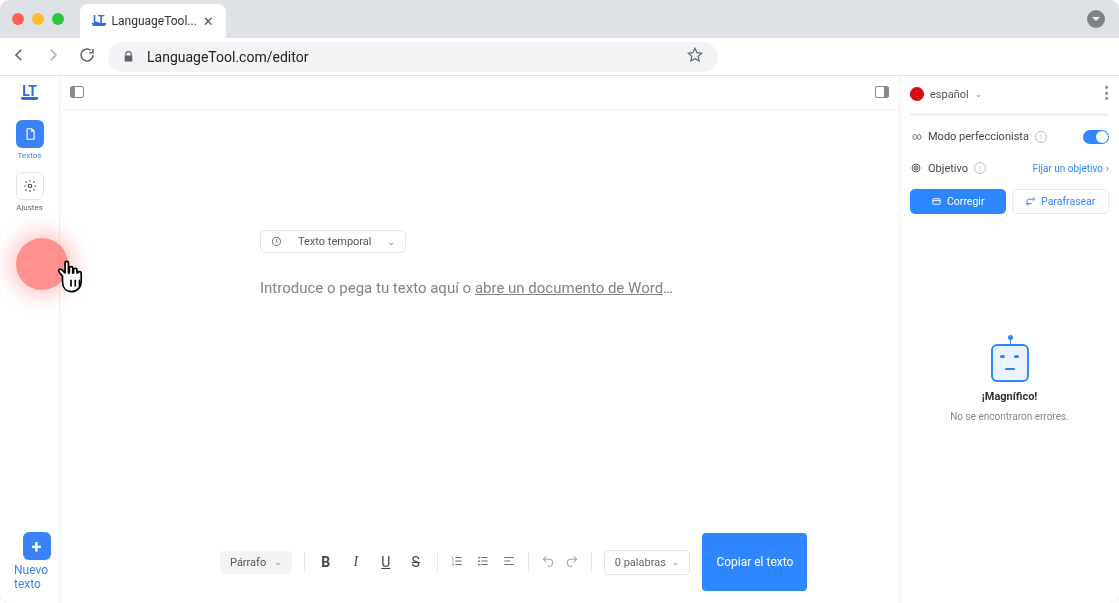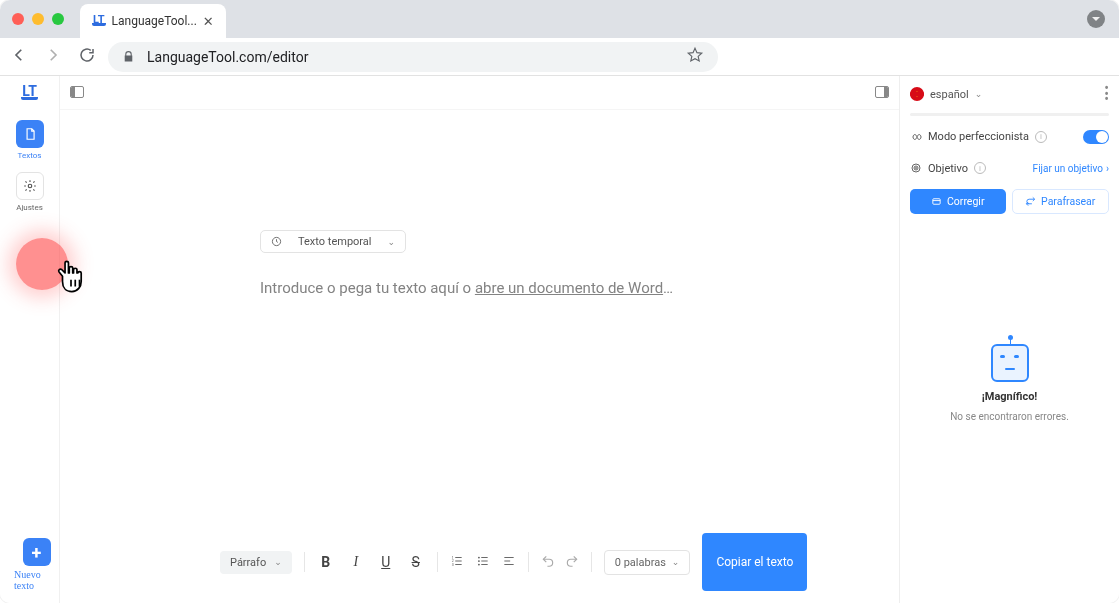--- a/index.html
+++ b/index.html
@@ -49,21 +49,21 @@
 .rail-label.dark { color: #666; }
 
 .highlight-circle { position: absolute; width: 52px; height: 52px; border-radius: 50%; background: rgba(255, 70, 70, 0.6); top: 162px; left: 16px; z-index: 1; pointer-events: none; box-shadow: 0 0 18px 8px rgba(255,70,70,0.25);}
 .rail-item.settings { position: relative; z-index: 2; }
 
 .cursor-img { position: absolute; top: 183px; left: 54px; z-index: 5; pointer-events: none; }
 .cursor-img svg { width: 34px; height: 38px; }
 
 .new-text-fab { position: absolute; bottom: 12px; left: 14px; display: flex; flex-direction: column; align-items: center; gap: 3px;}
 .fab { width: 28px; height: 28px; border-radius: 6px; background: #3b82f6; color: #fff; font-size: 18px; font-weight: bold; display: flex; align-items: center; justify-content: center; }
-.fab-label { font-size: 10px; color: #3b82f6; font-family: Liberation Serif, serif; }
+.fab-label { font-size: 12px; color: #3b82f6; }
 
 
 .main { flex: 1; display: flex; flex-direction: column; background: #fff; position: relative; }
 .main-header { height: 34px; display: flex; align-items: center; padding: 0 10px; border-bottom: 1px solid #f5f5f5;}
 .main-header .sidebar-toggle { color: #888; }
 .main-header .right-toggle { margin-left: auto; color: #888; }
 .panel-icon { width: 14px; height: 12px; border: 1.5px solid #888; border-radius: 2px; position: relative; display: inline-block; }
 .panel-icon::before { content: ""; position: absolute; top: 0; bottom: 0; width: 4px; background: #888; }
 .panel-icon.left::before { left: 0; border-radius: 1px 0 0 1px;}
 .panel-icon.right::before { right: 0; border-radius: 0 1px 1px 0;}

